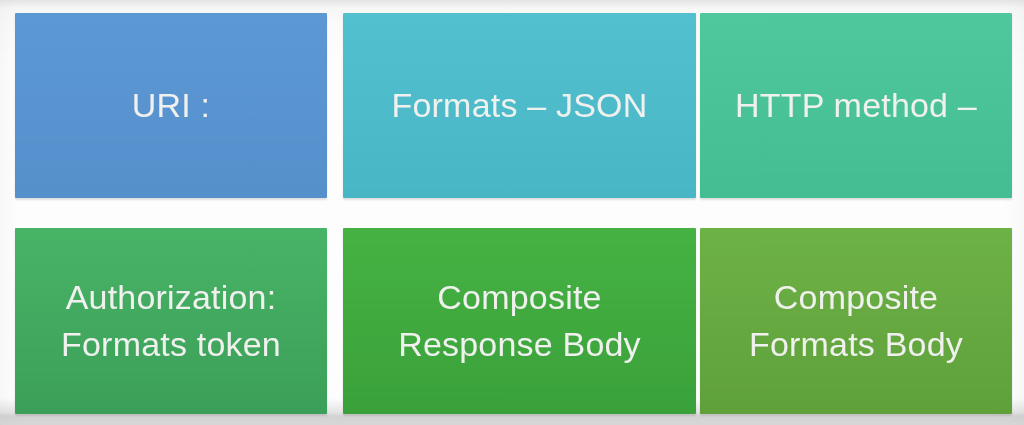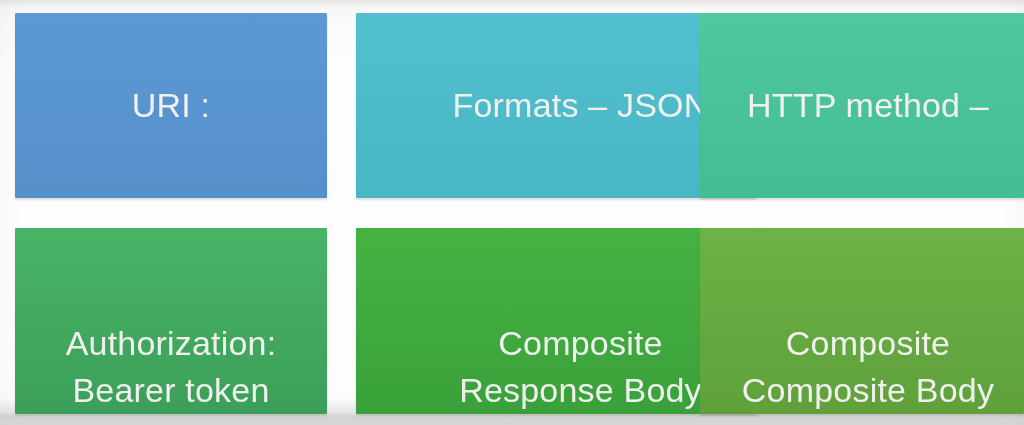--- a/index.html
+++ b/index.html
@@ -35,50 +35,50 @@
   }
   .card .line {
     display: block;
     font-size: 34px;
     line-height: 47px;
     letter-spacing: 0.2px;
     white-space: nowrap;
   }
   
   .r1 { top: 13px;  height: 185px; }
-  .r2 { top: 228px; height: 186px; justify-content: flex-end; }
+  .r2 { top: 228px; height: 186px; }
   .c1 { left: 15px;  width: 312px; }
-  .c2 { left: 356px; width: 353px; padding-left: 48px; }
-  .c3 { left: 700px; width: 312px; padding-left: 12px; }
+  .c2 { left: 343px; width: 353px; }
+  .c3 { left: 700px; width: 312px; }
 </style>
 </head>
 <body>
 
 <div class="slide" style="--text-color: #f0f1ee;">
 
   <div class="card r1 c1" style="--bg-top: #5c98d4; --bg-bottom: #5590cb;">
     <span class="line">URI :</span>
   </div>
 
   <div class="card r1 c2" style="--bg-top: #52c0cf; --bg-bottom: #49b6c5;">
     <span class="line">Formats – JSON</span>
   </div>
 
   <div class="card r1 c3" style="--bg-top: #50c89e; --bg-bottom: #45bd92;">
     <span class="line">HTTP method –</span>
   </div>
 
   <div class="card r2 c1" style="--bg-top: #48b466; --bg-bottom: #3c9f59;">
     <span class="line">Authorization:</span>
-    <span class="line">Bearer token</span>
+    <span class="line">Formats token</span>
   </div>
 
   <div class="card r2 c2" style="--bg-top: #46b243; --bg-bottom: #3aa13a;">
     <span class="line">Composite</span>
     <span class="line">Response Body</span>
   </div>
 
   <div class="card r2 c3" style="--bg-top: #6db246; --bg-bottom: #5fa03b;">
     <span class="line">Composite</span>
-    <span class="line">Composite Body</span>
+    <span class="line">Formats Body</span>
   </div>
 
 </div>
 
 </body></html>

